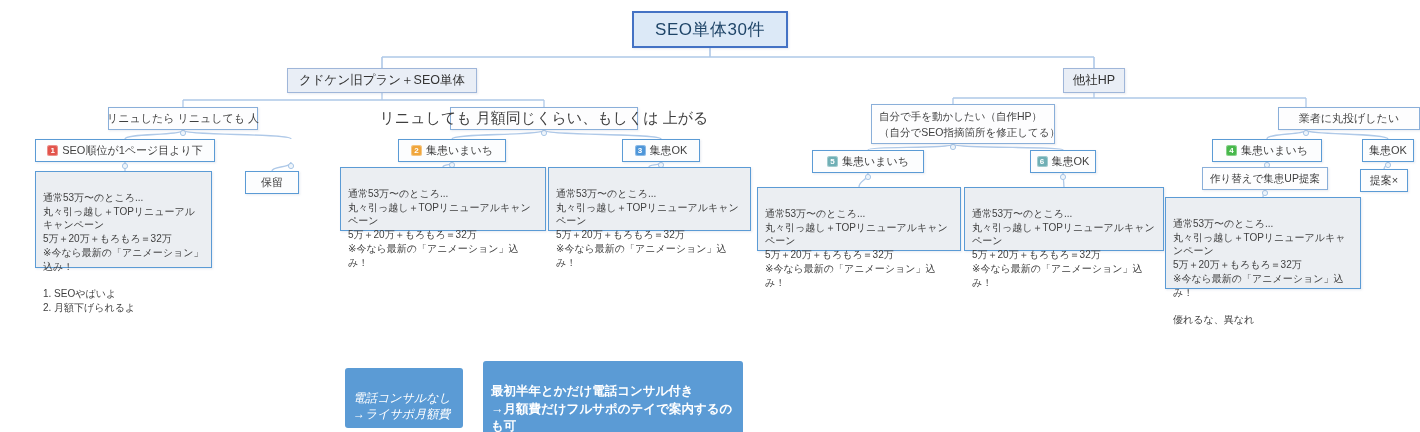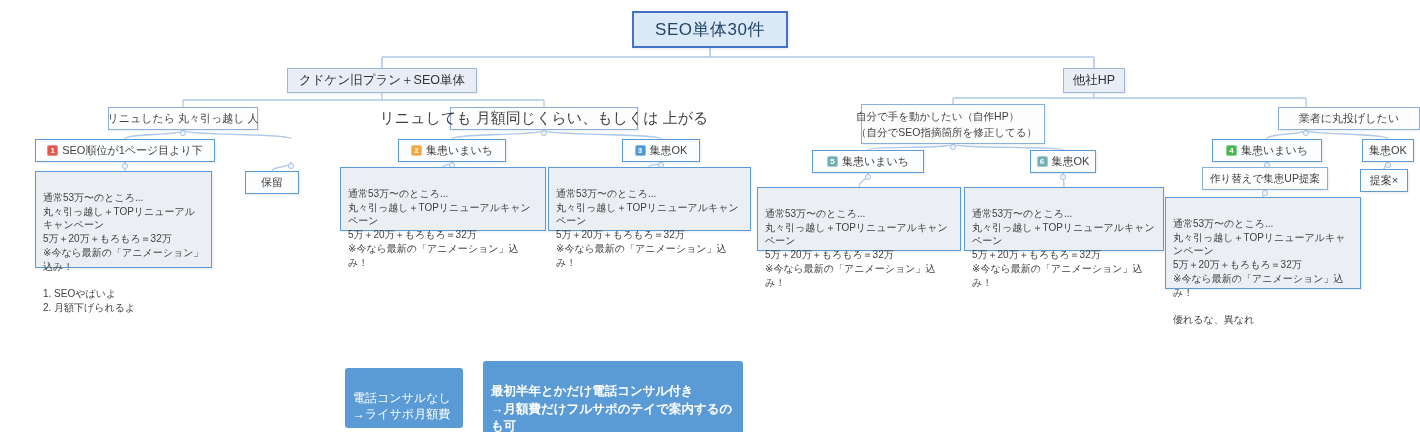--- a/index.html
+++ b/index.html
@@ -14,21 +14,21 @@
     display:flex; align-items:center; justify-content:center;
     background:#fcfdfe; white-space:nowrap; gap:4px;
     box-shadow:1px 1px 2px rgba(120,140,170,0.18);
   }
   .root {
     border:2px solid #4472C4; background:#DCE9F7; color:#1F4568;
     font-size:17px; letter-spacing:0.5px;
   }
   .l2 { border:1px solid #9FB6D9; background:#E9EEF6; font-size:12.5px; color:#333; }
   .l3 { border:1px solid #8AAFD9; background:#FDFDFE; font-size:11px; }
-  .l3.multi { white-space:pre; line-height:1.55; padding:2px 7px; justify-content:flex-end; text-align:left; }
+  .l3.multi { white-space:pre; line-height:1.55; padding:2px 7px; justify-content:flex-start; text-align:left;margin-left:10px; }
   .l4 { border:1.5px solid #5B9BD5; font-size:11px; }
   .detail {
     position:absolute; box-sizing:border-box; border:1px solid #5B9BD5;
     background:#EBEEF2; font-size:10px; line-height:1.38;
     white-space:pre-line; padding:5px 7px; text-align:left; color:#3f3f3f;
     box-shadow:1px 1px 2px rgba(120,140,170,0.18);
   }
   .marker {
     width:11px; height:11px; border-radius:2.5px; flex:none;
     color:#fff; font-size:8px; font-weight:bold; line-height:1;
@@ -100,21 +100,21 @@
   </div>
 
   <div class="node l2" style="left:287px;top:68px;width:190px;height:25px;">
     <span>クドケン旧プラン＋SEO単体</span>
   </div>
   <div class="node l2" style="left:1063px;top:68px;width:62px;height:25px;">
     <span>他社HP</span>
   </div>
 
   <div class="node l3" style="left:108px;top:107px;width:150px;height:23px;">
-    <span>リニュしたら 丸々引っ越し 人</span>
+    <span>リニュしたら リニュしても 人</span>
   </div>
   <div class="node l3" style="left:450px;top:107px;width:188px;height:23px;font-size:15px;">
     <span>リニュしても 月額同じくらい、もしくは 上がる</span>
   </div>
   <div class="node l3 multi" style="left:861px;top:104px;width:184px;height:40px;font-size:10.5px;">
     <span>自分で手を動かしたい（自作HP）
 （自分でSEO指摘箇所を修正してる）</span>
   </div>
   <div class="node l3" style="left:1235px;top:107px;width:142px;height:23px;margin-left:43px;">
     <span>業者に丸投げしたい</span>
@@ -192,21 +192,21 @@
   </div>
   <div class="detail" style="left:1165px;top:197px;width:196px;height:92px;">
     <span>通常53万〜のところ...
 丸々引っ越し＋TOPリニューアルキャンペーン
 5万＋20万＋もろもろ＝32万
 ※今なら最新の「アニメーション」込み！
 
 優れるな、異なれ</span>
   </div>
 
-  <div class="note small" style="left:345px;top:368px;width:118px;min-height:44px;">
+  <div class="note small" style="left:345px;top:368px;width:118px;min-height:44px;font-style:italic;">
     <span>電話コンサルなし
 →ライサポ月額費</span>
   </div>
   <div class="note big" style="left:483px;top:361px;width:260px;min-height:60px;">
     <span>最初半年とかだけ電話コンサル付き
 →月額費だけフルサポのテイで案内するのも可</span>
   </div>
 
 </div>
 

